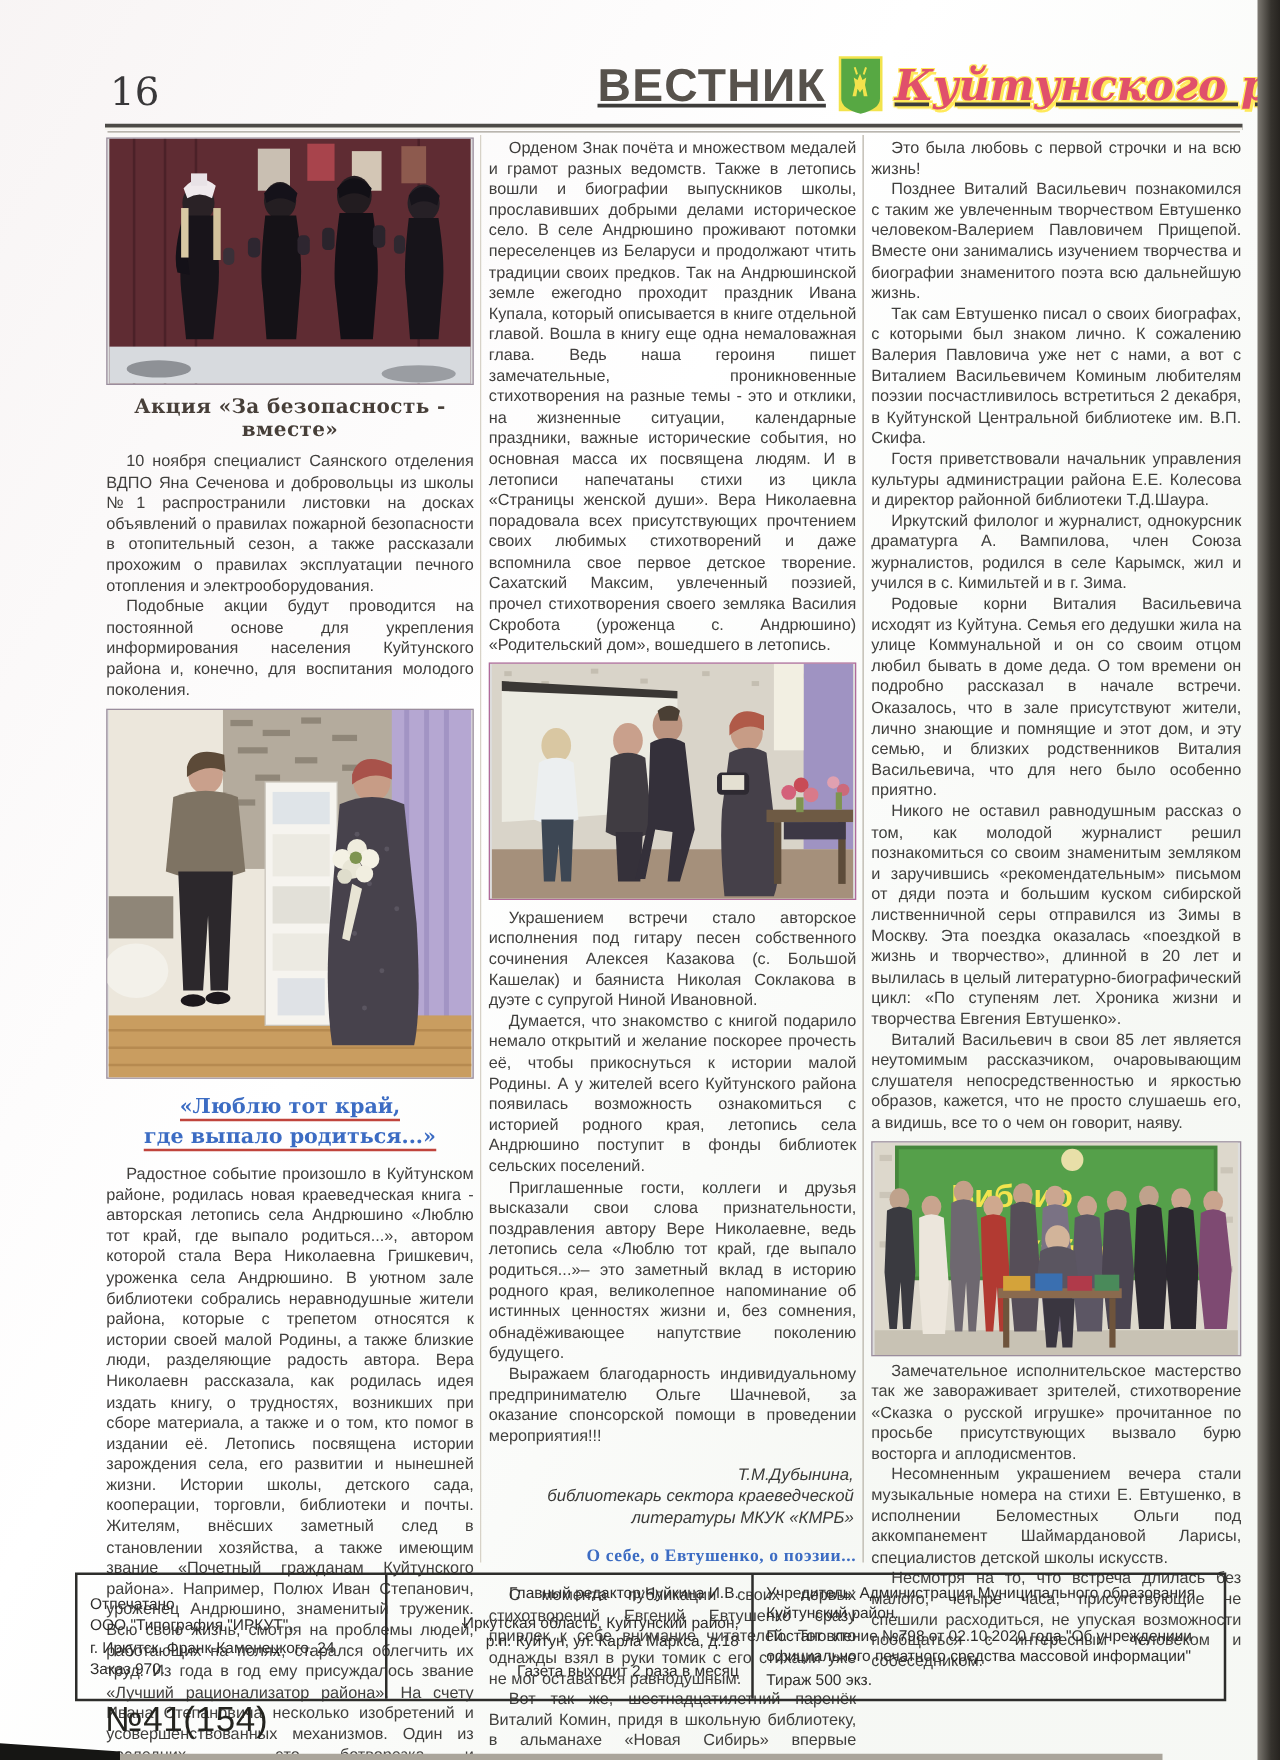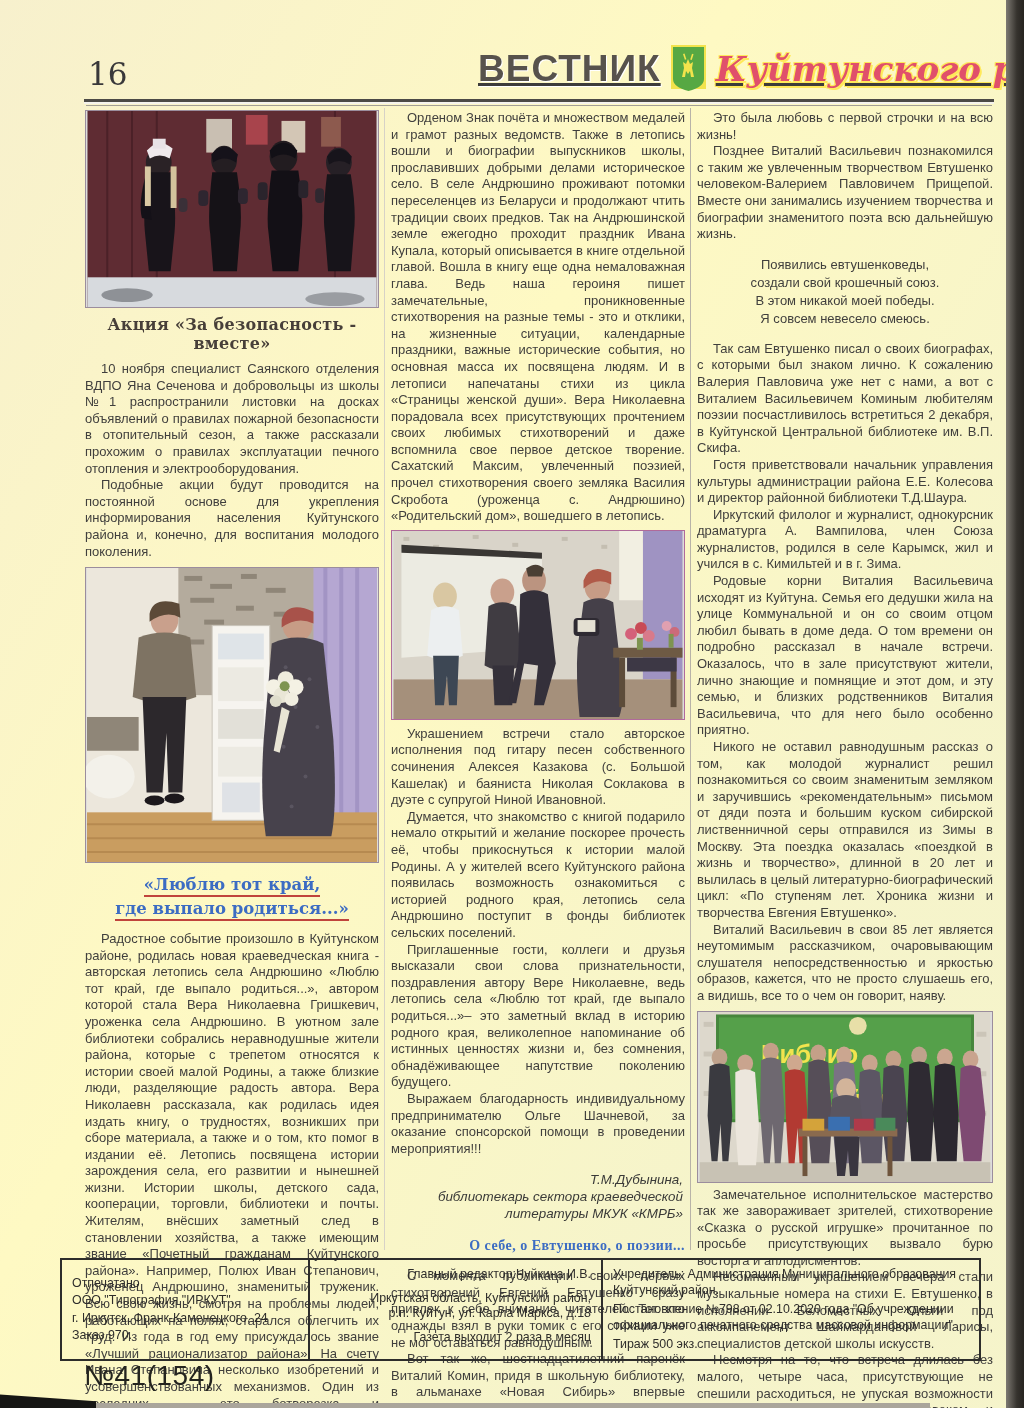--- a/index.html
+++ b/index.html
@@ -1,16 +1,16 @@
 <!DOCTYPE html>
 <html><head>
 <meta charset="utf-8">
 <style>
   html,body{margin:0;padding:0;background:#888;}
-  .page{position:relative;width:1024px;height:1408px;background:#fef9c3;overflow:hidden;
+  .page{position:relative;width:1024px;height:1408px;background:#ffffff;overflow:hidden;
         font-family:"Liberation Sans",sans-serif;color:#3d3c3a;}
   .page:before{content:"";position:absolute;inset:0;
         background:linear-gradient(120deg,rgba(234,224,224,.35),rgba(255,255,255,0) 40%,rgba(226,232,220,.3) 75%);pointer-events:none;}
   
   .pageno{position:absolute;left:88px;top:56px;font-family:"DejaVu Serif",serif;font-size:31px;color:#39383a;}
   .masthead{position:absolute;left:478px;top:44px;width:520px;display:flex;align-items:center;gap:9px;text-decoration:underline;}
   .mast-title{font-family:"Liberation Sans",sans-serif;font-weight:800;font-size:37px;letter-spacing:1px;
         color:#57524c;text-shadow:1px 1px 0 #ffffff;}
   .emblem{width:37px;height:50px;flex:0 0 auto;}
   .mast-region{font-family:"DejaVu Serif",serif;font-style:italic;font-weight:bold;font-size:34px;
@@ -275,26 +275,20 @@
 
     <p class="body">С момента публикации своих первых стихотворений Евгений Евтушенко сразу привлек к себе внимание читателей. Тот кто однажды взял в руки томик с его стихами уже не мог оставаться равнодушным.</p>
     <p class="body">Вот так же, шестнадцатилетний паренёк Виталий Комин, придя в школьную библиотеку, в альманахе «Новая Сибирь» впервые обнаружил стихотворение Евтушенко «Город детства». Оно начинается со строчки «Сойти на тихой станции Зима...».</p>
 
   </div>
 
   <div class="col col-r">
     <p class="body">Это была любовь с первой строчки и на всю жизнь!</p>
     <p class="body">Позднее Виталий Васильевич познакомился с таким же увлеченным творчеством Евтушенко человеком-Валерием Павловичем Прищепой. Вместе они занимались изучением творчества и биографии знаменитого поэта всю дальнейшую жизнь.</p>
 
-    <div class="poem">
-      <div>Появились евтушенковеды,</div>
-      <div>создали свой крошечный союз.</div>
-      <div>В этом никакой моей победы.</div>
-      <div>Я совсем невесело смеюсь.</div>
-    </div>
 
     <p class="body">Так сам Евтушенко писал о своих биографах, с которыми был знаком лично. К сожалению Валерия Павловича уже нет с нами, а вот с Виталием Васильевичем Коминым любителям поэзии посчастливилось встретиться 2 декабря, в Куйтунской Центральной библиотеке им. В.П. Скифа.</p>
     <p class="body">Гостя приветствовали начальник управления культуры администрации района Е.Е. Колесова и директор районной библиотеки Т.Д.Шаура.</p>
     <p class="body">Иркутский филолог и журналист, однокурсник драматурга А. Вампилова, член Союза журналистов, родился в селе Карымск, жил и учился в с. Кимильтей и в г. Зима.</p>
     <p class="body">Родовые корни Виталия Васильевича исходят из Куйтуна. Семья его дедушки жила на улице Коммунальной и он со своим отцом любил бывать в доме деда. О том времени он подробно рассказал в начале встречи. Оказалось, что в зале присутствуют жители, лично знающие и помнящие и этот дом, и эту семью, и близких родственников Виталия Васильевича, что для него было особенно приятно.</p>
     <p class="body">Никого не оставил равнодушным рассказ о том, как молодой журналист решил познакомиться со своим знаменитым земляком и заручившись «рекомендательным» письмом от дяди поэта и большим куском сибирской лиственничной серы отправился из Зимы в Москву. Эта поездка оказалась «поездкой в жизнь и творчество», длинной в 20 лет и вылилась в целый литературно-биографический цикл: «По ступеням лет. Хроника жизни и творчества Евгения Евтушенко».</p>
     <p class="body">Виталий Васильевич в свои 85 лет является неутомимым рассказчиком, очаровывающим слушателя непосредственностью и яркостью образов, кажется, что не просто слушаешь его, а видишь, все то о чем он говорит, наяву.</p>
 
     <svg class="photo" viewBox="0 0 294 172" style="height:172px;margin:6px 0 4px 0">
       <rect width="294" height="172" fill="#ddd8cc"></rect>

